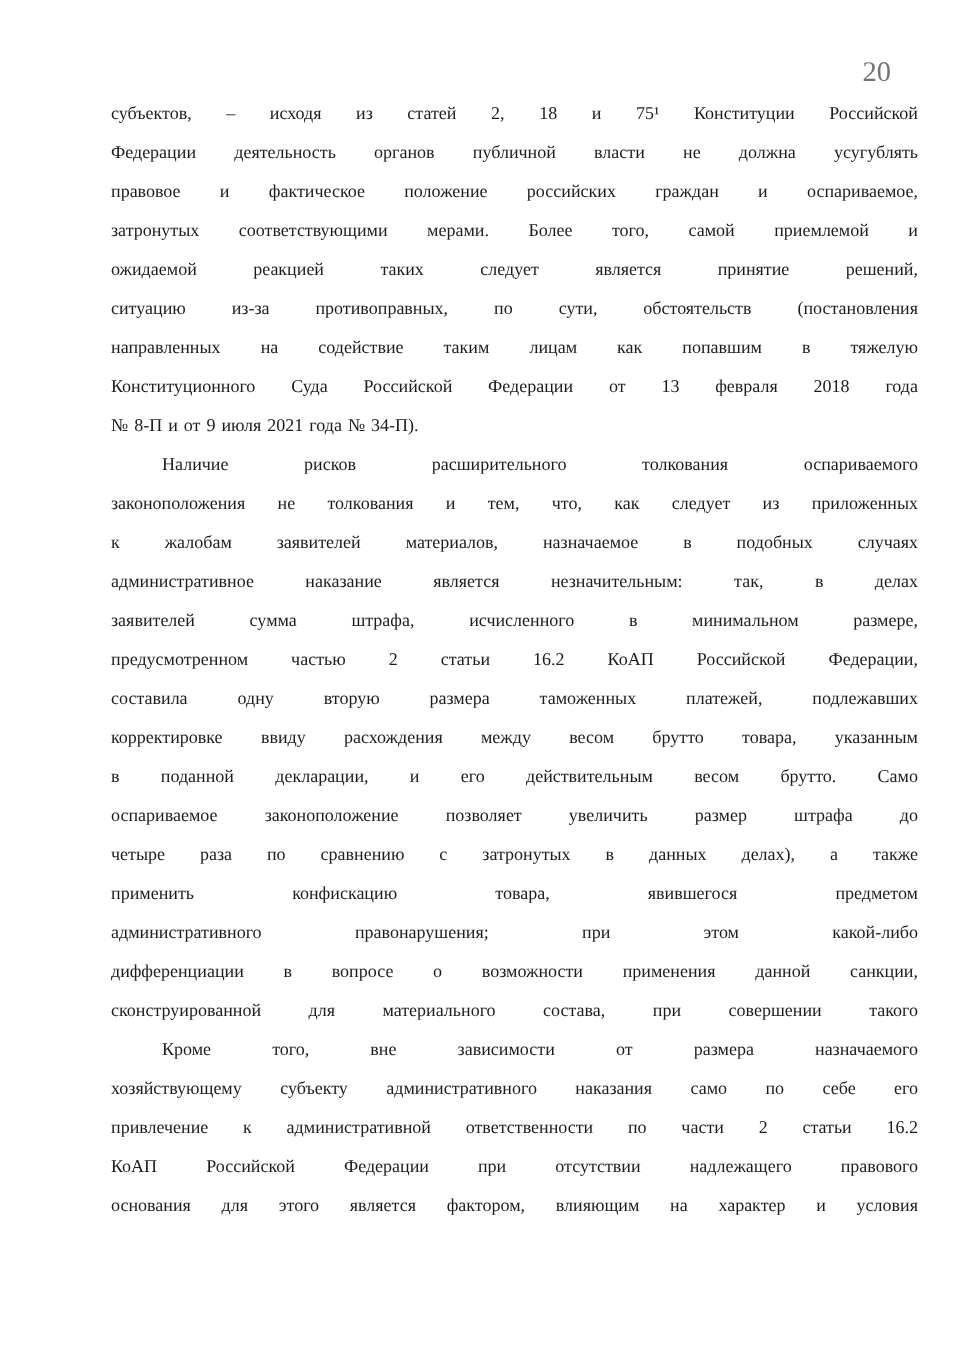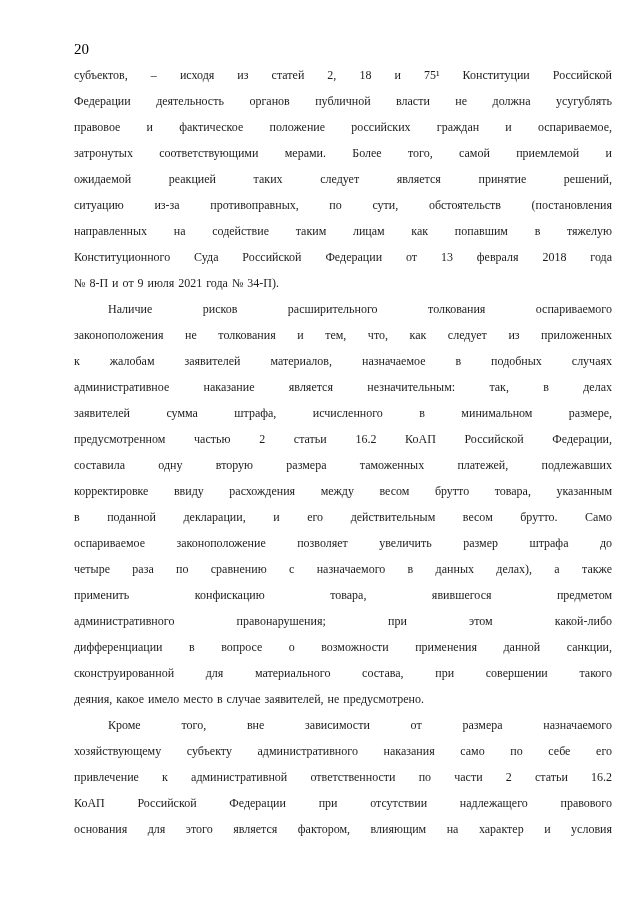--- a/index.html
+++ b/index.html
@@ -12,24 +12,25 @@
     font-family: "Liberation Serif", "DejaVu Serif", serif;
     color: #1c1c1c;
   }
   .content {
     position: absolute;
     left: 74px;
     top: 36px;
     width: 538px;
   }
   .pagenum {
+    text-align: right;
     padding-right: 18px;
-    font-size: 15px;
+    font-size: 19px;
     line-height: 26px;
-    color: #000000;
+    color: #737373;
   }
   .line {
     font-size: 12px;
     line-height: 26px;
     text-align: justify;
     text-align-last: justify;
     word-spacing: 1px;
     white-space: normal;
   }
   .line.last {
@@ -58,26 +59,25 @@
         <div class="line indent">Наличие рисков расширительного толкования оспариваемого</div>
         <div class="line">законоположения не толкования и тем, что, как следует из приложенных</div>
         <div class="line">к жалобам заявителей материалов, назначаемое в подобных случаях</div>
         <div class="line">административное наказание является незначительным: так, в делах</div>
         <div class="line">заявителей сумма штрафа, исчисленного в минимальном размере,</div>
         <div class="line">предусмотренном частью 2 статьи 16.2 КоАП Российской Федерации,</div>
         <div class="line">составила одну вторую размера таможенных платежей, подлежавших</div>
         <div class="line">корректировке ввиду расхождения между весом брутто товара, указанным</div>
         <div class="line">в поданной декларации, и его действительным весом брутто. Само</div>
         <div class="line">оспариваемое законоположение позволяет увеличить размер штрафа до</div>
-        <div class="line">четыре раза по сравнению с назначаемого в данных делах), а также</div>
+        <div class="line">четыре раза по сравнению с затронутых в данных делах), а также</div>
         <div class="line">применить конфискацию товара, явившегося предметом</div>
         <div class="line">административного правонарушения; при этом какой-либо</div>
         <div class="line">дифференциации в вопросе о возможности применения данной санкции,</div>
         <div class="line">сконструированной для материального состава, при совершении такого</div>
-        <div class="line last">деяния, какое имело место в случае заявителей, не предусмотрено.</div>
         <div class="line indent">Кроме того, вне зависимости от размера назначаемого</div>
         <div class="line">хозяйствующему субъекту административного наказания само по себе его</div>
         <div class="line">привлечение к административной ответственности по части 2 статьи 16.2</div>
         <div class="line">КоАП Российской Федерации при отсутствии надлежащего правового</div>
         <div class="line">основания для этого является фактором, влияющим на характер и условия</div>
       </div>
   </div>
 </div>
 
 </body></html>

